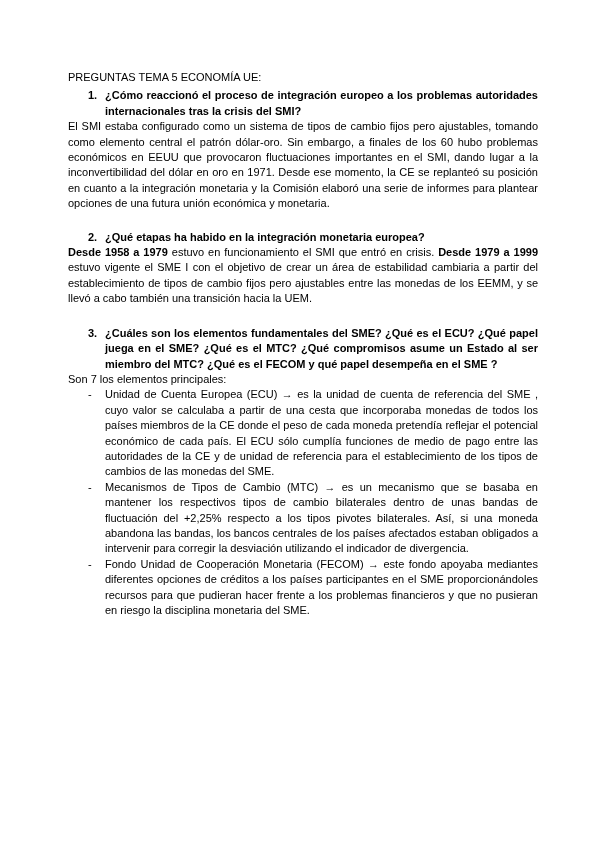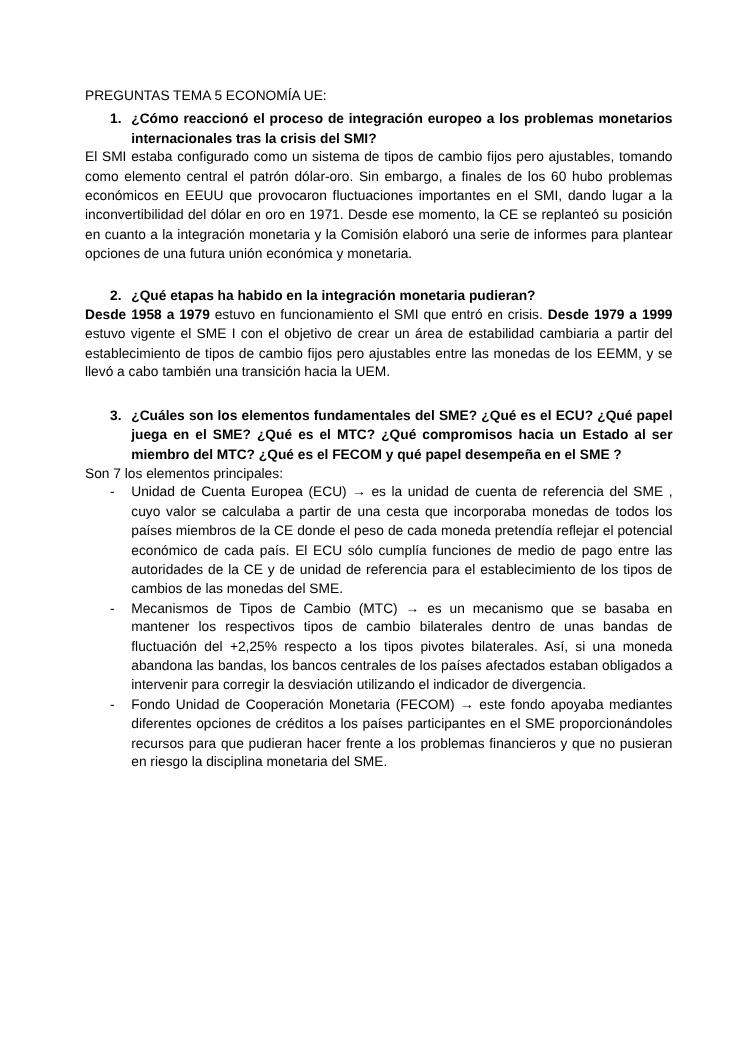--- a/index.html
+++ b/index.html
@@ -85,41 +85,41 @@
 <body>
 
 <div class="page">
   <div class="doc">
 
     <div class="title-plain">PREGUNTAS TEMA 5 ECONOMÍA UE:</div>
 
 
     <div class="q-item">
       <span class="q-num">1.</span>
-      <span class="q-text">¿Cómo reaccionó el proceso de integración europeo a los problemas monetarios internacionales tras la crisis del SMI?</span>
+      <span class="q-text">¿Cómo reaccionó el proceso de integración europeo a los problemas autoridades internacionales tras la crisis del SMI?</span>
     </div>
 
     <div class="para">El SMI estaba configurado como un sistema de tipos de cambio fijos pero ajustables, tomando como elemento central el patrón dólar-oro. Sin embargo, a finales de los 60 hubo problemas económicos en EEUU que provocaron fluctuaciones importantes en el SMI, dando lugar a la inconvertibilidad del dólar en oro en 1971. Desde ese momento, la CE se replanteó su posición en cuanto a la integración monetaria y la Comisión elaboró una serie de informes para plantear opciones de una futura unión económica y monetaria.</div>
 
 
     <div class="spacer-md"></div>
 
     <div class="q-item">
       <span class="q-num">2.</span>
-      <span class="q-text">¿Qué etapas ha habido en la integración monetaria pudieran?</span>
+      <span class="q-text">¿Qué etapas ha habido en la integración monetaria europea?</span>
     </div>
 
     <div class="para"><span class="bold">Desde 1958 a 1979</span><span> estuvo en funcionamiento el SMI que entró en crisis. </span><span class="bold">Desde 1979 a 1999</span><span> estuvo vigente el SME I con el objetivo de crear un área de estabilidad cambiaria a partir del establecimiento de tipos de cambio fijos pero ajustables entre las monedas de los EEMM, y se llevó a cabo también una transición hacia la UEM.</span></div>
 
 
     <div class="spacer-lg"></div>
 
     <div class="q-item">
       <span class="q-num">3.</span>
-      <span class="q-text">¿Cuáles son los elementos fundamentales del SME? ¿Qué es el ECU? ¿Qué papel juega en el SME? ¿Qué es el MTC? ¿Qué compromisos hacia un Estado al ser miembro del MTC? ¿Qué es el FECOM y qué papel desempeña en el SME ?</span>
+      <span class="q-text">¿Cuáles son los elementos fundamentales del SME? ¿Qué es el ECU? ¿Qué papel juega en el SME? ¿Qué es el MTC? ¿Qué compromisos asume un Estado al ser miembro del MTC? ¿Qué es el FECOM y qué papel desempeña en el SME ?</span>
     </div>
 
     <div class="para-last-left">Son 7 los elementos principales:</div>
 
     <div class="bullet">
       <span class="dash">-</span>
       <span>Unidad de Cuenta Europea (ECU) → es la unidad de cuenta de referencia del SME , cuyo valor se calculaba a partir de una cesta que incorporaba monedas de todos los países miembros de la CE donde el peso de cada moneda pretendía reflejar el potencial económico de cada país. El ECU sólo cumplía funciones de medio de pago entre las autoridades de la CE y de unidad de referencia para el establecimiento de los tipos de cambios de las monedas del SME.</span>
     </div>
 
     <div class="bullet">

